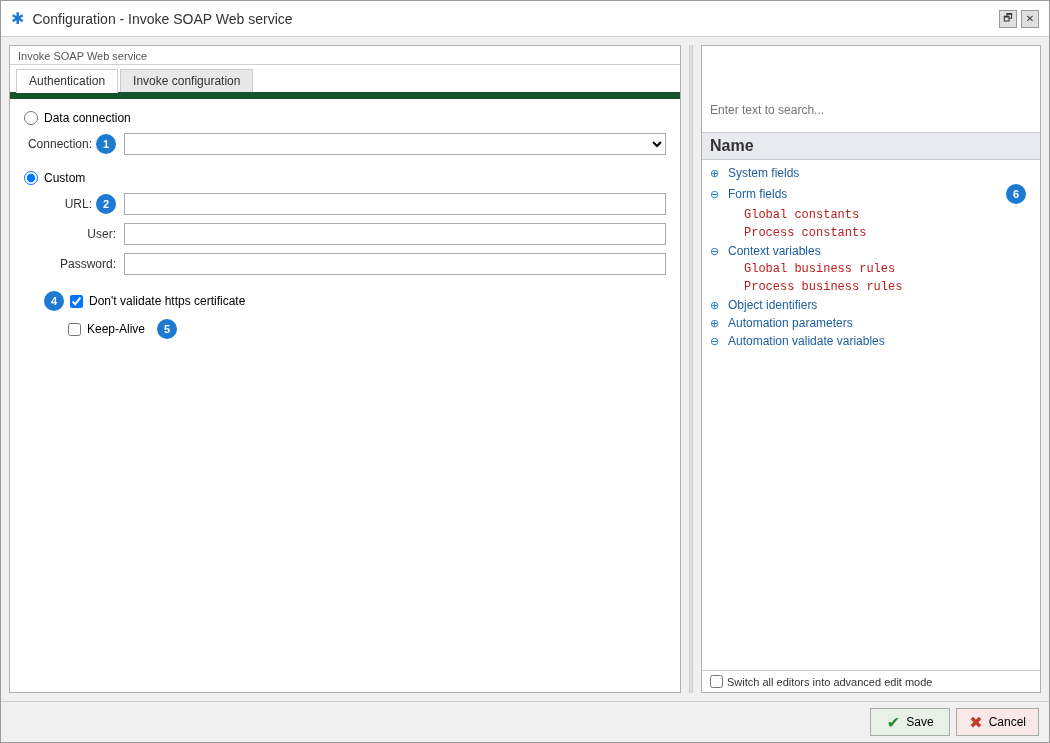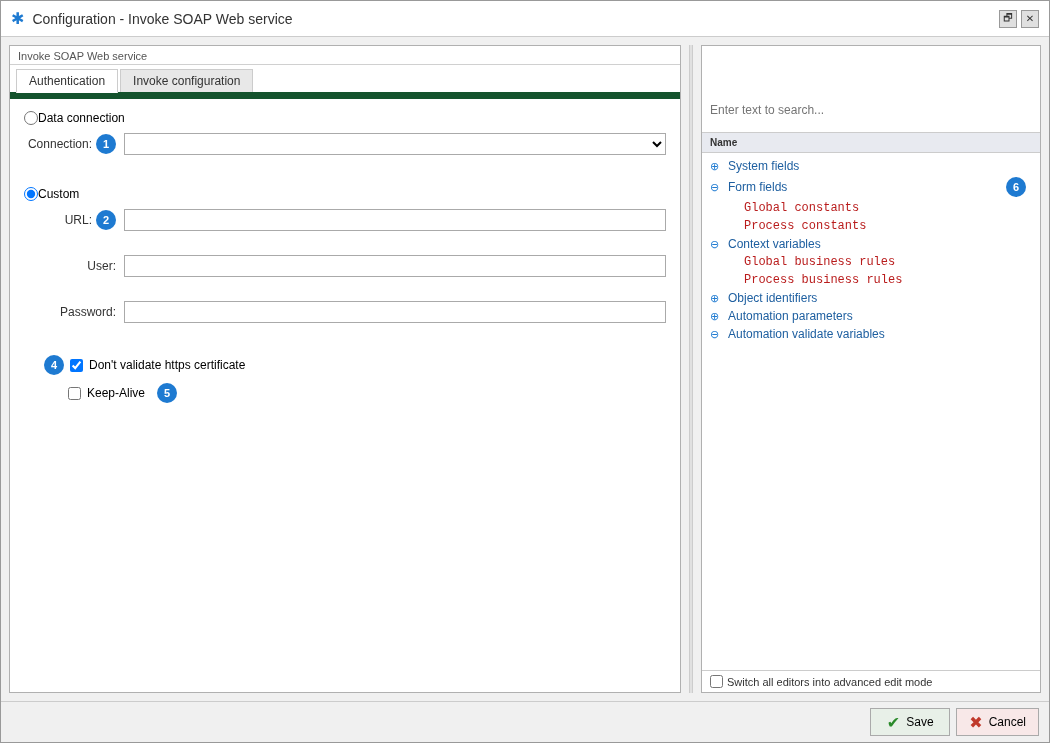--- a/index.html
+++ b/index.html
@@ -119,34 +119,35 @@
       overflow-y: auto;
     }
 
     .radio-option {
       display: flex;
       flex-direction: column;
     }
 
     .radio-label {
       display: flex;
+      gap: 6px;
       cursor: pointer;
       margin-bottom: 8px;
     }
 
     .radio-input {
       width: 14px;
       height: 14px;
       cursor: pointer;
     }
 
     .field-row {
       display: flex;
       align-items: center;
-      margin-bottom: 24px;
+      margin-bottom: 8px;
       margin-left: 20px;
     }
 
     .field-label {
       width: 80px;
       text-align: right;
       padding-right: 8px;
       color: #333;
       font-size: 12px;
       display: flex;
@@ -226,21 +227,21 @@
       font-size: 12px;
       color: #999;
       outline: none;
       margin-top: 42px;
     }
 
     .tree-header {
       padding: 4px 8px;
       background: #e8eaf0;
       border-bottom: 1px solid #ccc;
-      font-size: 10px;
+      font-size: 16px;
       font-weight: 600;
       color: #333;
     }
 
     .tree-content {
       flex: 1;
       overflow-y: auto;
       padding: 4px 0;
     }
 

